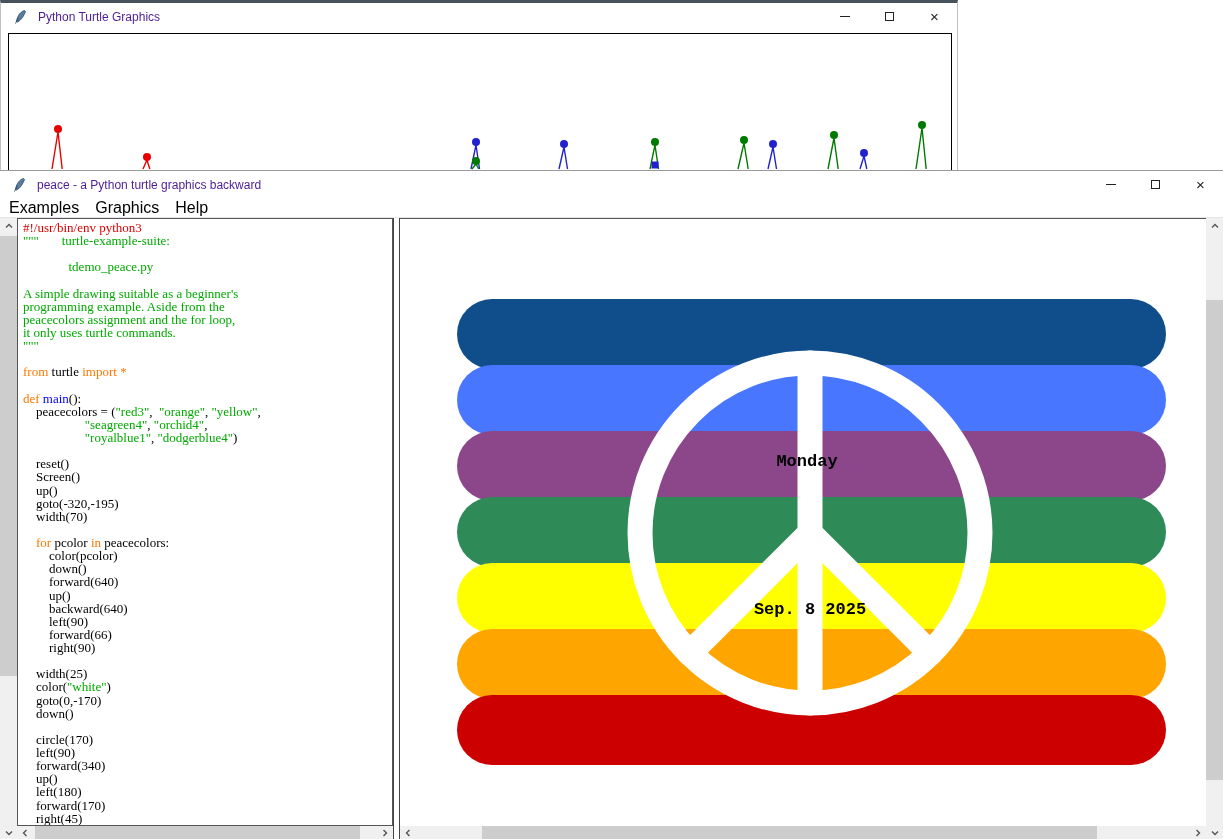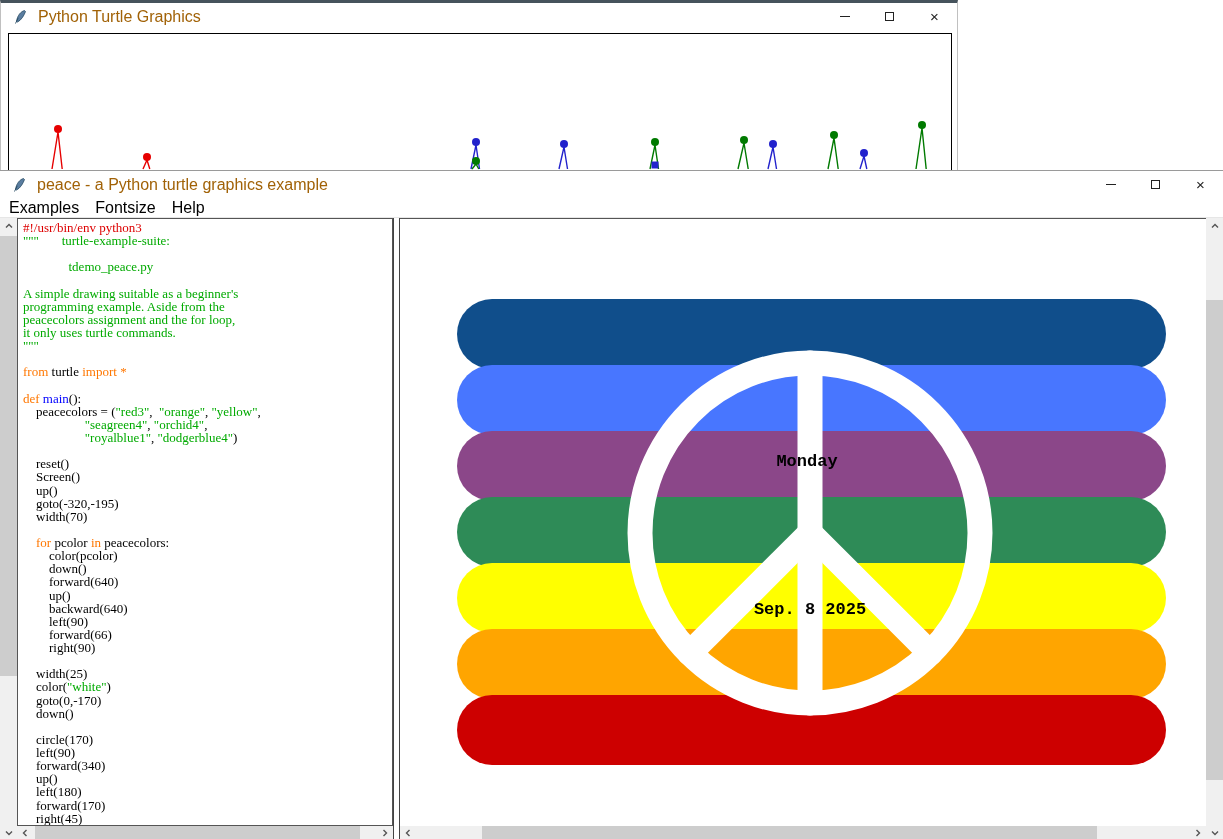--- a/index.html
+++ b/index.html
@@ -3,21 +3,21 @@
 <meta charset="utf-8">
 <style>
   *{margin:0;padding:0;box-sizing:border-box}
   body{font-family:"Liberation Sans",sans-serif;background:#fff}
   .screen{position:relative;width:1223px;height:839px;overflow:hidden;background:#fff;font-family:"Liberation Sans",sans-serif}
   .win{position:absolute;background:#fff}
   
   .back-window{left:0;top:0;width:958px;height:170px;border-top:3px solid #46535c;border-left:1px solid #c0c0c0;border-right:1px solid #c0c0c0;overflow:hidden}
   .titlebar{position:absolute;left:0;right:0;top:0;height:27px;background:#fff;display:flex;align-items:center}
   .titlebar .app-icon{width:16px;height:16px;margin-left:11px;flex:0 0 auto}
-  .titlebar .title-text{font-size:16px;color:#a16207;margin-left:10px;white-space:nowrap}
+  .titlebar .title-text{font-size:12px;color:#4c1d95;margin-left:10px;white-space:nowrap}
   .capgroup{position:absolute;right:0;top:0;height:100%;display:flex}
   .cap{width:45px;height:100%;display:flex;align-items:center;justify-content:center;cursor:default}
   .ic-min{width:10px;height:1px;background:#222}
   .ic-max{width:9px;height:9px;border:1px solid #222}
   .ic-close{font-size:15px;color:#222;line-height:1}
   .back-canvas{position:absolute;left:7px;top:30px;width:944px;height:140px;border:1px solid #000;background:#fff}
   
   .front-window{left:0;top:170px;width:1223px;height:669px;border-top:1px solid #9a9a9a;overflow:hidden}
   .front-window .titlebar{height:27px}
   .menubar{position:absolute;left:0;right:0;top:27px;height:20px;background:#fff;display:flex;align-items:center;font-size:16px;border-bottom:1px solid #e6e6e6}
@@ -114,37 +114,37 @@
         </svg>
     </div>
   </div>
 
   <div class="win front-window">
     <div class="titlebar">
       <svg class="app-icon" viewBox="0 0 16 16">
         <path d="M12.5 1.5 C9 2.5 5.5 6 4.5 12.5 L5.5 13 C9.5 11 12 6.5 13.5 2.5 Z" fill="#5a7da0" stroke="#274b63" stroke-width="0.8"></path>
         <path d="M3.5 14.5 L6.2 8.8" stroke="#274b63" stroke-width="0.9" fill="none"></path>
       </svg>
-      <span class="title-text">peace - a Python turtle graphics example</span>
+      <span class="title-text">peace - a Python turtle graphics backward</span>
       <div class="capgroup">
         <div class="cap">
             <span class="ic-min"></span>
           </div>
         <div class="cap">
             <span class="ic-max"></span>
           </div>
         <div class="cap">
             <span class="ic-close">×</span>
           </div>
       </div>
     </div>
 
     <div class="menubar">
       <span class="menu-item">Examples</span>
-      <span class="menu-item">Fontsize</span>
+      <span class="menu-item">Graphics</span>
       <span class="menu-item">Help</span>
     </div>
 
     <div class="sb" style="left:0;top:47px;width:17px;height:621px">
       <div class="arrow" style="left:0;top:0;width:17px;height:16px">
         <svg class="chev" width="10" height="10" viewBox="0 0 10 10">
             <polyline points="2,6.5 5,3.5 8,6.5"></polyline>
           </svg>
       </div>
       <div class="sb-thumb" style="left:0;top:18px;width:17px;height:440px"></div>

